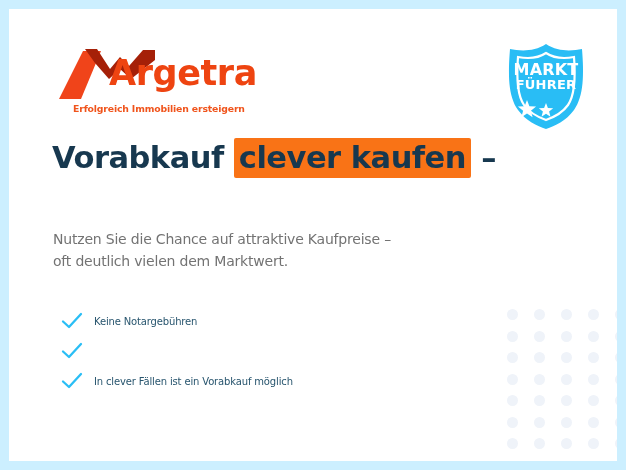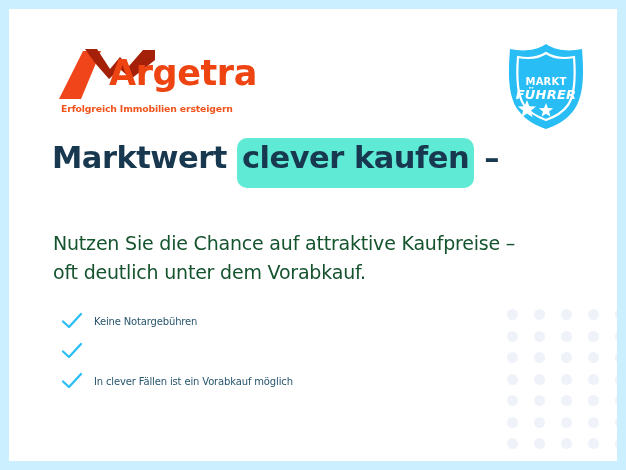--- a/index.html
+++ b/index.html
@@ -75,21 +75,21 @@
     top: 9px;
     font-family: "DejaVu Sans", sans-serif;
     font-size: 35px;
     font-weight: 700;
     color: #EE4411;
     letter-spacing: -0.4px;
     line-height: 1;
   }
   #logo-tagline {
     position: absolute;
-    left: 4px;
+    left: 16px;
     top: 56px;
     font-family: "DejaVu Sans", sans-serif;
     font-size: 9.3px;
     font-weight: 700;
     color: #F0541C;
     letter-spacing: -0.15px;
     white-space: nowrap;
   }
 
   
@@ -107,22 +107,22 @@
     top: 21px;
     width: 100px;
     text-align: center;
     color: #FFFFFF;
     font-family: "DejaVu Sans", sans-serif;
     font-weight: 700;
     line-height: 1.08;
     letter-spacing: 0.2px;
     pointer-events: none;
   }
-  #badge-line1 { font-size: 10px; display: block; margin-top: 16px; }
-  #badge-line2 { font-size: 13px; display: block; font-style: italic; }
+  #badge-line1 { font-size: 16px; display: block; }
+  #badge-line2 { font-size: 13px; display: block; }
   #badge-stars {
     position: absolute;
     left: 0;
     top: 60px;
     width: 100px;
     text-align: center;
     pointer-events: none;
   }
 
   
@@ -133,35 +133,35 @@
     width: 520px;
     font-family: "DejaVu Sans", sans-serif;
     font-size: 30.5px;
     font-weight: 700;
     color: #17384F;
     line-height: 1.30;
     letter-spacing: -0.5px;
   }
   .hl-line { display: block; white-space: nowrap; }
   .hl-highlight {
-    background: #5eead4;
-    padding: 2px 5px 13px 5px;
-    border-radius: 10px;
+    background: #f97316;
+    padding: 2px 5px 3px 5px;
+    border-radius: 2px;
   }
 
   
   #subheadline {
     position: absolute;
     left: 44px;
     top: 220px;
     width: 520px;
     font-family: "DejaVu Sans", sans-serif;
-    font-size: 19px;
+    font-size: 14px;
     font-weight: 400;
-    color: #14532d;
+    color: #737373;
     line-height: 1.55;
     letter-spacing: -0.2px;
   }
   .sub-line { display: block; white-space: nowrap; }
 
   
   #bullets {
     position: absolute;
     left: 52px;
     top: 297px;
@@ -265,26 +265,26 @@
       <div id="badge-stars">
         <svg width="62" height="18" viewBox="0 0 62 18" xmlns="http://www.w3.org/2000/svg">
           <path fill="#FFFFFF" d="M12 3 L13.9 8.0 L19.2 8.2 L15.1 11.6 L16.5 16.8 L12 13.8 L7.5 16.8 L8.9 11.6 L4.8 8.2 L10.1 8.0 Z"></path>
           <path fill="#FFFFFF" d="M31 0 L33.4 6.3 L40.1 6.5 L34.9 10.8 L36.6 17.3 L31 13.6 L25.4 17.3 L27.1 10.8 L21.9 6.5 L28.6 6.3 Z"></path>
           <path fill="#FFFFFF" d="M50 3 L51.9 8.0 L57.2 8.2 L53.1 11.6 L54.5 16.8 L50 13.8 L45.5 16.8 L46.9 11.6 L42.8 8.2 L48.1 8.0 Z"></path>
         </svg>
       </div>
     </div>
 
     <div id="headline">
-      <span class="hl-line"><span>Marktwert </span><span class="hl-highlight">clever kaufen</span><span> –</span></span>
+      <span class="hl-line"><span>Vorabkauf </span><span class="hl-highlight">clever kaufen</span><span> –</span></span>
     </div>
 
     <div id="subheadline">
       <span class="sub-line">Nutzen Sie die Chance auf attraktive Kaufpreise –</span>
-      <span class="sub-line">oft deutlich unter dem Vorabkauf.</span>
+      <span class="sub-line">oft deutlich vielen dem Marktwert.</span>
     </div>
 
     <div id="bullets">
       <div class="bullet-row">
         <span class="bullet-check">
           <svg width="22" height="18" viewBox="0 0 22 18" xmlns="http://www.w3.org/2000/svg">
             <path d="M2 9.5 L8 15 L20 2" fill="none" stroke="#2ABEF5" stroke-width="2.3" stroke-linecap="round" stroke-linejoin="round"></path>
           </svg>
         </span>
         <span class="bullet-label">Keine Notargebühren</span>

